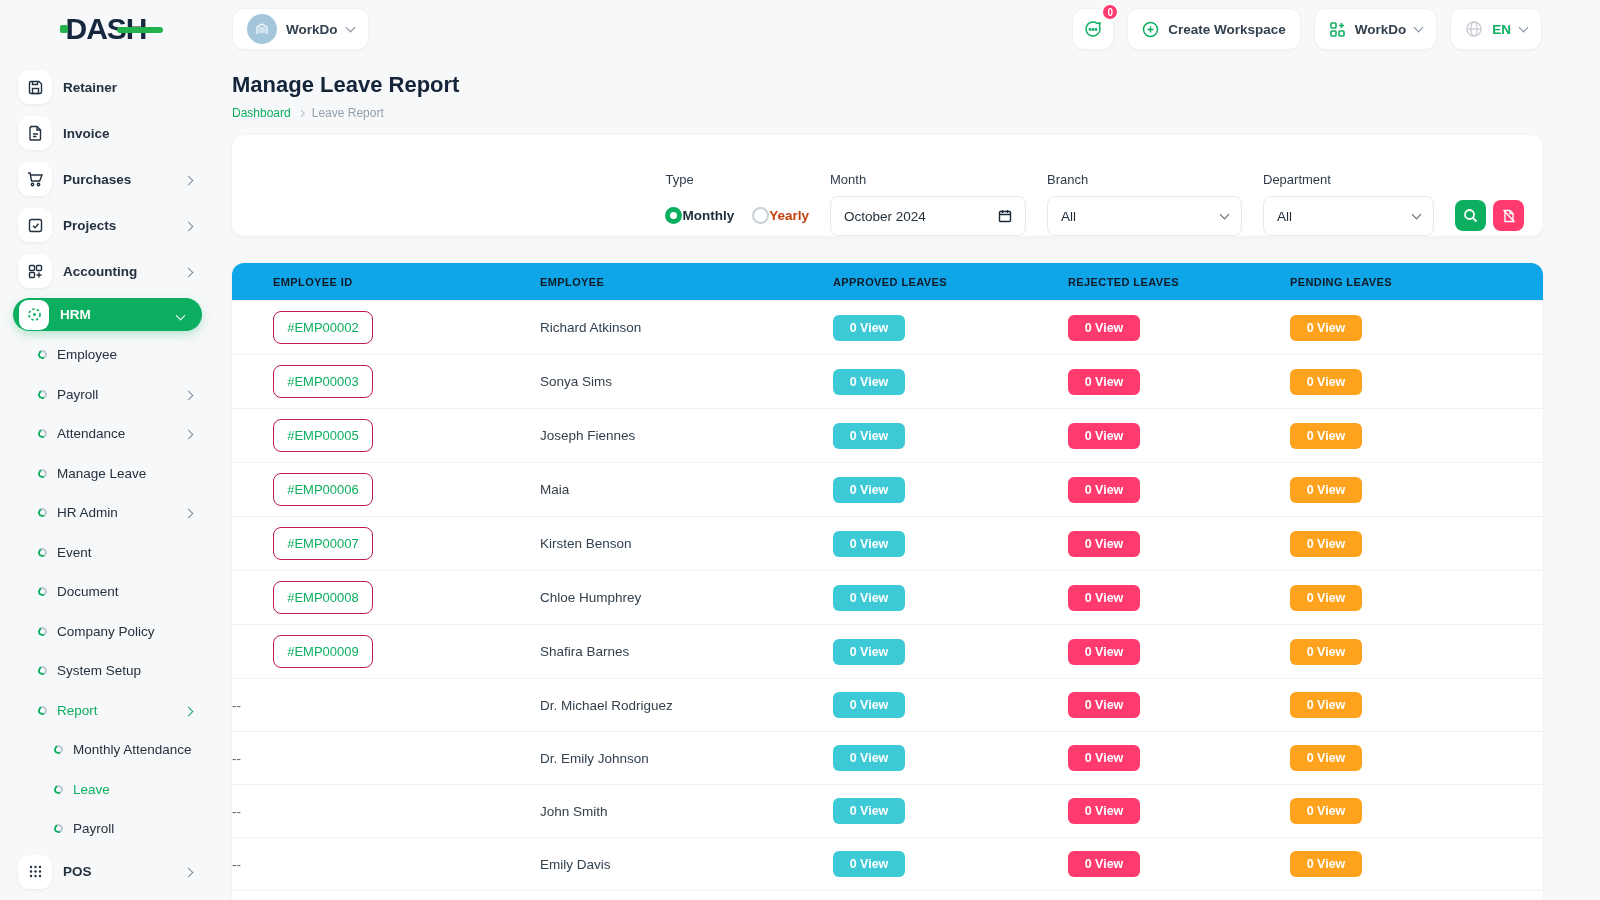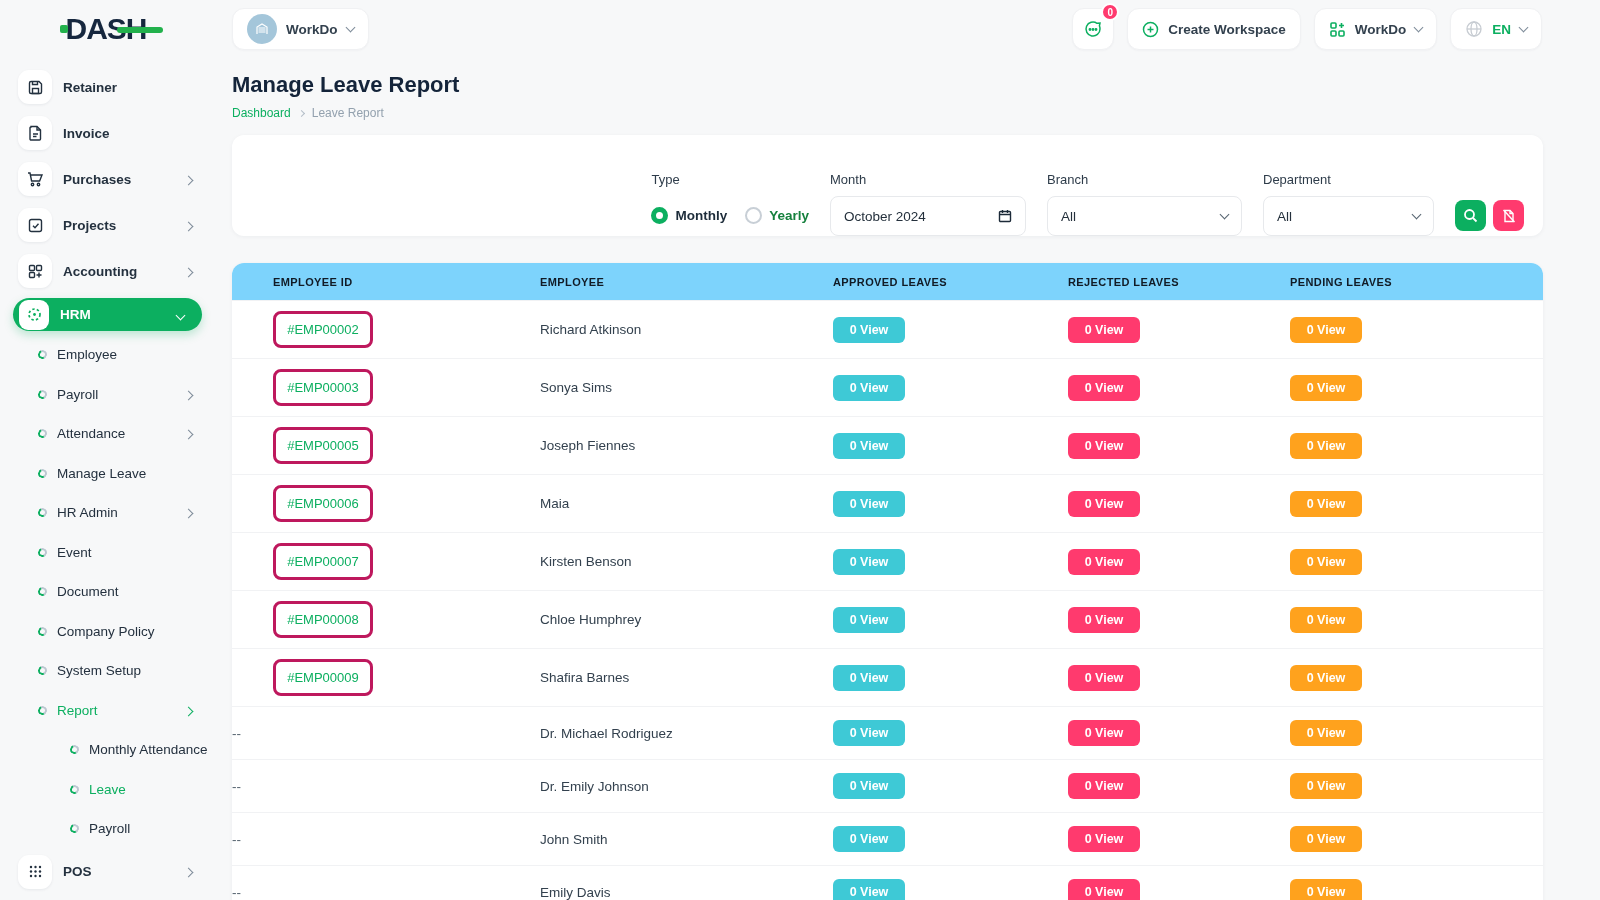--- a/index.html
+++ b/index.html
@@ -32,21 +32,21 @@
   .lang-label{ color:#0caf60; font-weight:700; }
   .chev{ width:7px; height:7px; border-right:1.8px solid #7d8b99; border-bottom:1.8px solid #7d8b99; display:inline-block; flex:0 0 auto; }
   .chev.right{ transform:rotate(-45deg); }
   .chev.down{ transform:rotate(45deg); margin-top:-3px; }
 
   
   .sidebar{ position:absolute; top:58px; left:0; bottom:0; width:216px; overflow:hidden; padding-top:6px; }
   .side-item{ position:relative; display:flex; align-items:center; cursor:pointer; color:#24313f; font-size:13.5px; font-weight:600; }
   .side-item.lvl0{ height:46px; padding-left:18px; }
   .side-item.lvl1{ height:39.5px; padding-left:38px; font-weight:500; }
-  .side-item.lvl2{ height:39.5px; padding-left:70px; font-weight:500; }
+  .side-item.lvl2{ height:39.5px; padding-left:54px; font-weight:500; }
   .icon-card{ width:34px; height:34px; border-radius:11px; background:#fff; box-shadow:0 1px 3px rgba(20,30,50,.07);
     display:flex; align-items:center; justify-content:center; color:#23313f; flex:0 0 auto; }
   .side-item .lbl{ margin-left:11px;text-align:right; }
   .side-item .side-chev{ position:absolute; right:24px; }
   .side-item.lvl1 .lbl, .side-item.lvl2 .lbl{ margin-left:10px; }
   .bullet{ width:9px; height:9px; border-radius:50%; border:2px solid #bcc8d1; border-left-color:#0caf60; border-bottom-color:#0caf60;
     transform:rotate(20deg); flex:0 0 auto; }
   .side-item.active{ color:#0caf60; }
   .side-item.active .side-chev .chev{ border-color:#0caf60; }
   .side-item.pill{ background:#0caf60; margin:4px 14px 4px 13px; height:33px; border-radius:999px; padding-left:6px; color:#fff; box-shadow:0 4px 10px rgba(12,175,96,.25); }
@@ -66,37 +66,37 @@
   .filters{ width:100%; display:flex; align-items:flex-end; justify-content:flex-end; gap:21px; padding-right:19px; }
   .fgroup label{ display:block; font-size:13px; font-weight:500; color:#2e3c4a; margin-bottom:9px; }
   .inputbox{ height:40px; border:1px solid #e7e9ec; border-radius:8px; background:#fff; display:flex; align-items:center;
     justify-content:space-between; padding:0 13px; font-size:13.5px; color:#24303c; cursor:pointer; }
   .month-box{ width:196px; }
   .branch-box{ width:195px; }
   .dept-box{ width:171px; }
   .sel-chev{ width:7px; height:7px; border-right:1.8px solid #55636f; border-bottom:1.8px solid #55636f; transform:rotate(45deg); margin-top:-4px; }
   .type-group{ margin-bottom:2px; }
   .radios{ display:flex; align-items:center; gap:18px; height:38px; }
-  .radio-opt{ display:flex; align-items:center; gap:7px; cursor:pointer; font-size:13.5px; font-weight:700; color:#1d2c3a; }
-  .radio-opt.off{ color:#15803d; font-weight:600; }
+  .radio-opt{ display:flex; align-items:center; gap:0; cursor:pointer; font-size:13.5px; font-weight:700; color:#1d2c3a; }
+  .radio-opt.off{ color:#c2410c; font-weight:600; }
   .radio{ width:17px; height:17px; border-radius:50%; background:#fff; border:5px solid #0caf60; display:inline-block; }
   .radio.off{ border:2px solid #c8cfd6; }
   .sqbtn{ width:31px; height:31px; border:none; border-radius:8px; display:flex; align-items:center; justify-content:center;
     cursor:pointer; margin-bottom:5px; }
   .search-btn{ background:#0caf60; }
   .reset-btn{ background:#ff3a6e; margin-left:-14px; }
 
   .table-card{ margin-top:27px; min-height:720px; overflow:hidden; }
   table{ width:100%; border-collapse:collapse; table-layout:fixed; }
-  thead tr{ background:#7dd3fc; }
+  thead tr{ background:#0ea5e9; }
   thead th{ text-align:left; font-size:11px; font-weight:700; letter-spacing:.4px; color:#111b26; padding:13px 0 12px; }
   th.c1, td.c1{ padding-left:41px; }
   tbody td{ border-top:1px solid #f1f2f4; padding:10px 0; font-size:13.5px; color:#33414e; vertical-align:middle; }
   tbody tr.no-id td{ padding:13px 0; }
-  .emp-id{ background:transparent; border:3px solid #be185d; color:#0caf60; font-size:13px; font-weight:500;
+  .emp-id{ background:transparent; border:1px solid #be185d; color:#0caf60; font-size:13px; font-weight:500;
     border-radius:8px; padding:8px 0; width:100px; text-align:center; cursor:pointer; font-family:inherit; }
   .dash{ color:#55636f; }
   .view-badge{ border:none; color:#fff; font-size:12.5px; font-weight:600; border-radius:6px; padding:6px 0; width:72px;
     text-align:center; cursor:pointer; font-family:inherit; display:inline-block; }
   .vb-approved{ background:#3ec9d6; }
   .vb-rejected{ background:#ff3a6e; }
   .vb-pending{ background:#ffa21d; }
 </style>
 </head>
 <body>

